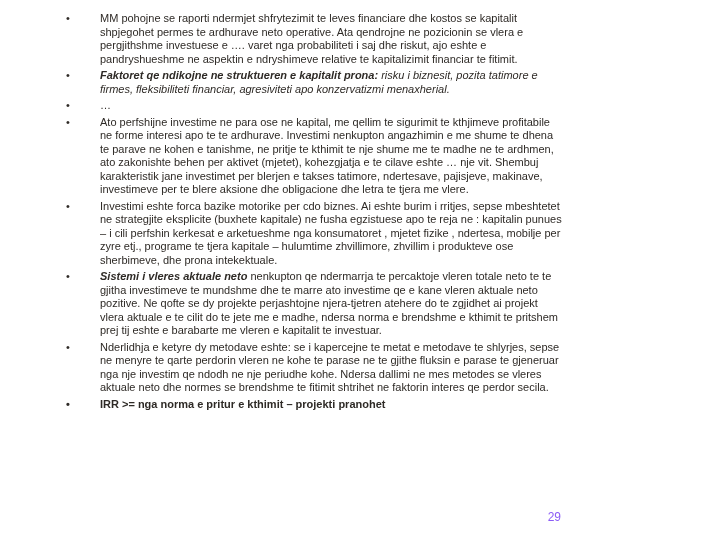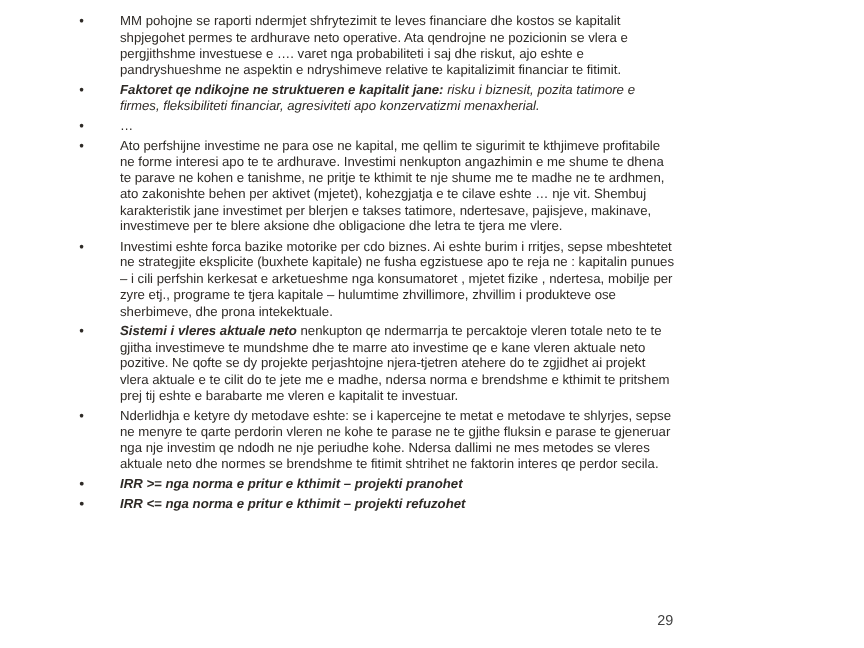--- a/index.html
+++ b/index.html
@@ -30,38 +30,37 @@
   ul.bullets > li::before {
     content: "\2022";
     position: absolute;
     left: 2px;
     top: 0;
     font-size: 11px;
     color: #2e2a26;
   }
   .lead { font-weight: bold; font-style: italic; }
   .rest-italic { font-style: italic; }
-  li.line-italic { font-style: italic; font-weight: bold; }
+  li.line-italic { font-weight: bold; }
   .page-number {
     position: absolute;
     right: 26px;
     bottom: 16px;
     font-size: 12px;
-    color: #404040;
+    color: #8b5cf6;
   }
 </style>
 </head>
 <body>
 
 <div class="slide">
   <ul class="bullets">
     <li><span>MM pohojne se raporti ndermjet shfrytezimit te leves financiare dhe kostos se kapitalit shpjegohet permes te ardhurave neto operative. Ata qendrojne ne pozicionin se vlera e pergjithshme investuese e …. varet nga probabiliteti i saj dhe riskut, ajo eshte e pandryshueshme ne aspektin e ndryshimeve relative te kapitalizimit financiar te fitimit.</span></li>
-    <li><span class="lead">Faktoret qe ndikojne ne struktueren e kapitalit jane:</span><span class="rest-italic"> risku i biznesit, pozita tatimore e firmes, fleksibiliteti financiar, agresiviteti apo konzervatizmi menaxherial.</span></li>
+    <li><span class="lead">Faktoret qe ndikojne ne struktueren e kapitalit prona:</span><span class="rest-italic"> risku i biznesit, pozita tatimore e firmes, fleksibiliteti financiar, agresiviteti apo konzervatizmi menaxherial.</span></li>
     <li><span>…</span></li>
     <li><span>Ato perfshijne investime ne para ose ne kapital, me qellim te sigurimit te kthjimeve profitabile ne forme interesi apo te te ardhurave. Investimi nenkupton angazhimin e me shume te dhena te parave ne kohen e tanishme, ne pritje te kthimit te nje shume me te madhe ne te ardhmen, ato zakonishte behen per aktivet (mjetet), kohezgjatja e te cilave eshte … nje vit. Shembuj karakteristik jane investimet per blerjen e takses tatimore, ndertesave, pajisjeve, makinave, investimeve per te blere aksione dhe obligacione dhe letra te tjera me vlere.</span></li>
     <li><span>Investimi eshte forca bazike motorike per cdo biznes. Ai eshte burim i rritjes, sepse mbeshtetet ne strategjite eksplicite (buxhete kapitale) ne fusha egzistuese apo te reja ne : kapitalin punues – i cili perfshin kerkesat e arketueshme nga konsumatoret , mjetet fizike , ndertesa, mobilje per zyre etj., programe te tjera kapitale – hulumtime zhvillimore, zhvillim i produkteve ose sherbimeve,  dhe prona intekektuale.</span></li>
     <li><span class="lead">Sistemi i vleres aktuale neto</span><span> nenkupton qe ndermarrja te percaktoje vleren totale neto te te gjitha investimeve te mundshme dhe te marre ato investime qe e kane vleren aktuale neto pozitive. Ne qofte se dy projekte perjashtojne njera-tjetren atehere do te zgjidhet ai projekt vlera aktuale  e te cilit do te jete me e madhe, ndersa norma e brendshme e kthimit te pritshem prej tij eshte e barabarte me vleren e kapitalit te investuar.</span></li>
     <li><span>Nderlidhja e ketyre dy metodave eshte: se i kapercejne te metat e metodave te shlyrjes, sepse ne menyre te qarte perdorin vleren ne kohe te parase ne te gjithe fluksin e parase te gjeneruar nga nje investim qe ndodh ne nje periudhe kohe. Ndersa dallimi ne mes metodes se vleres aktuale neto dhe normes se brendshme te fitimit shtrihet ne faktorin interes qe perdor secila.</span></li>
     <li class="line-italic"><span>IRR &gt;= nga norma e pritur e kthimit – projekti pranohet</span></li>
-    <li class="line-italic"><span>IRR &lt;= nga norma e pritur e kthimit – projekti refuzohet</span></li>
   </ul>
   <div class="page-number">29</div>
 </div>
 
 </body></html>

